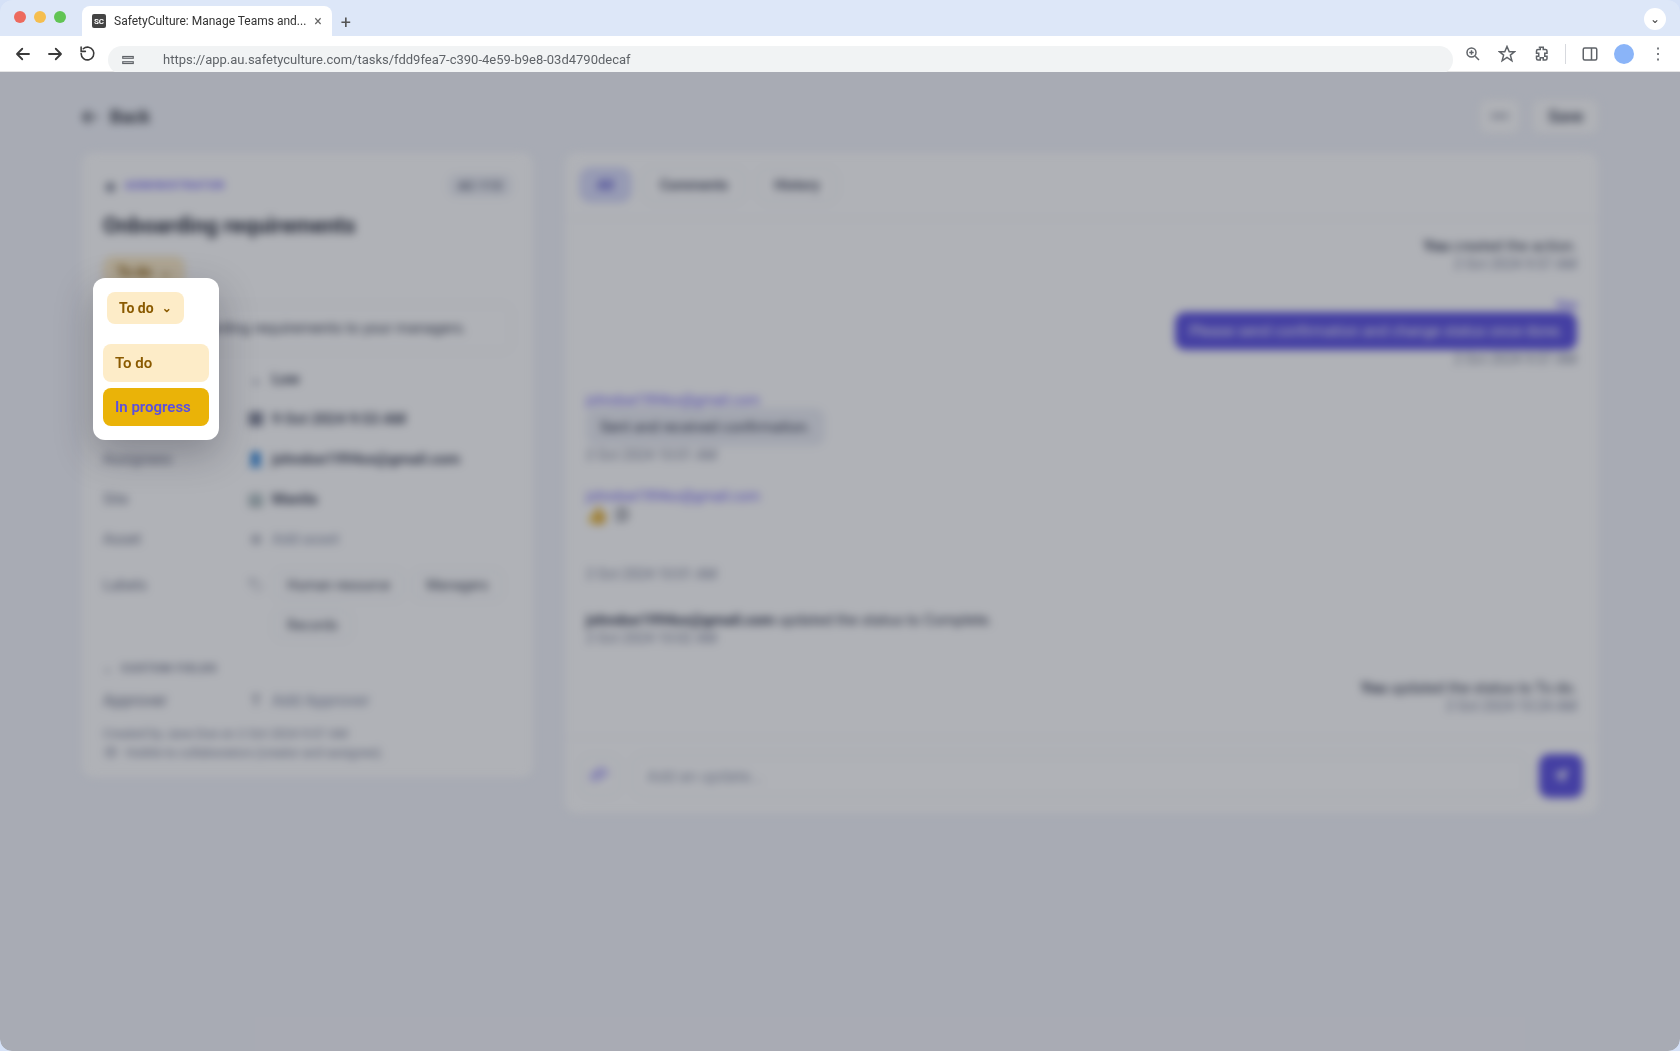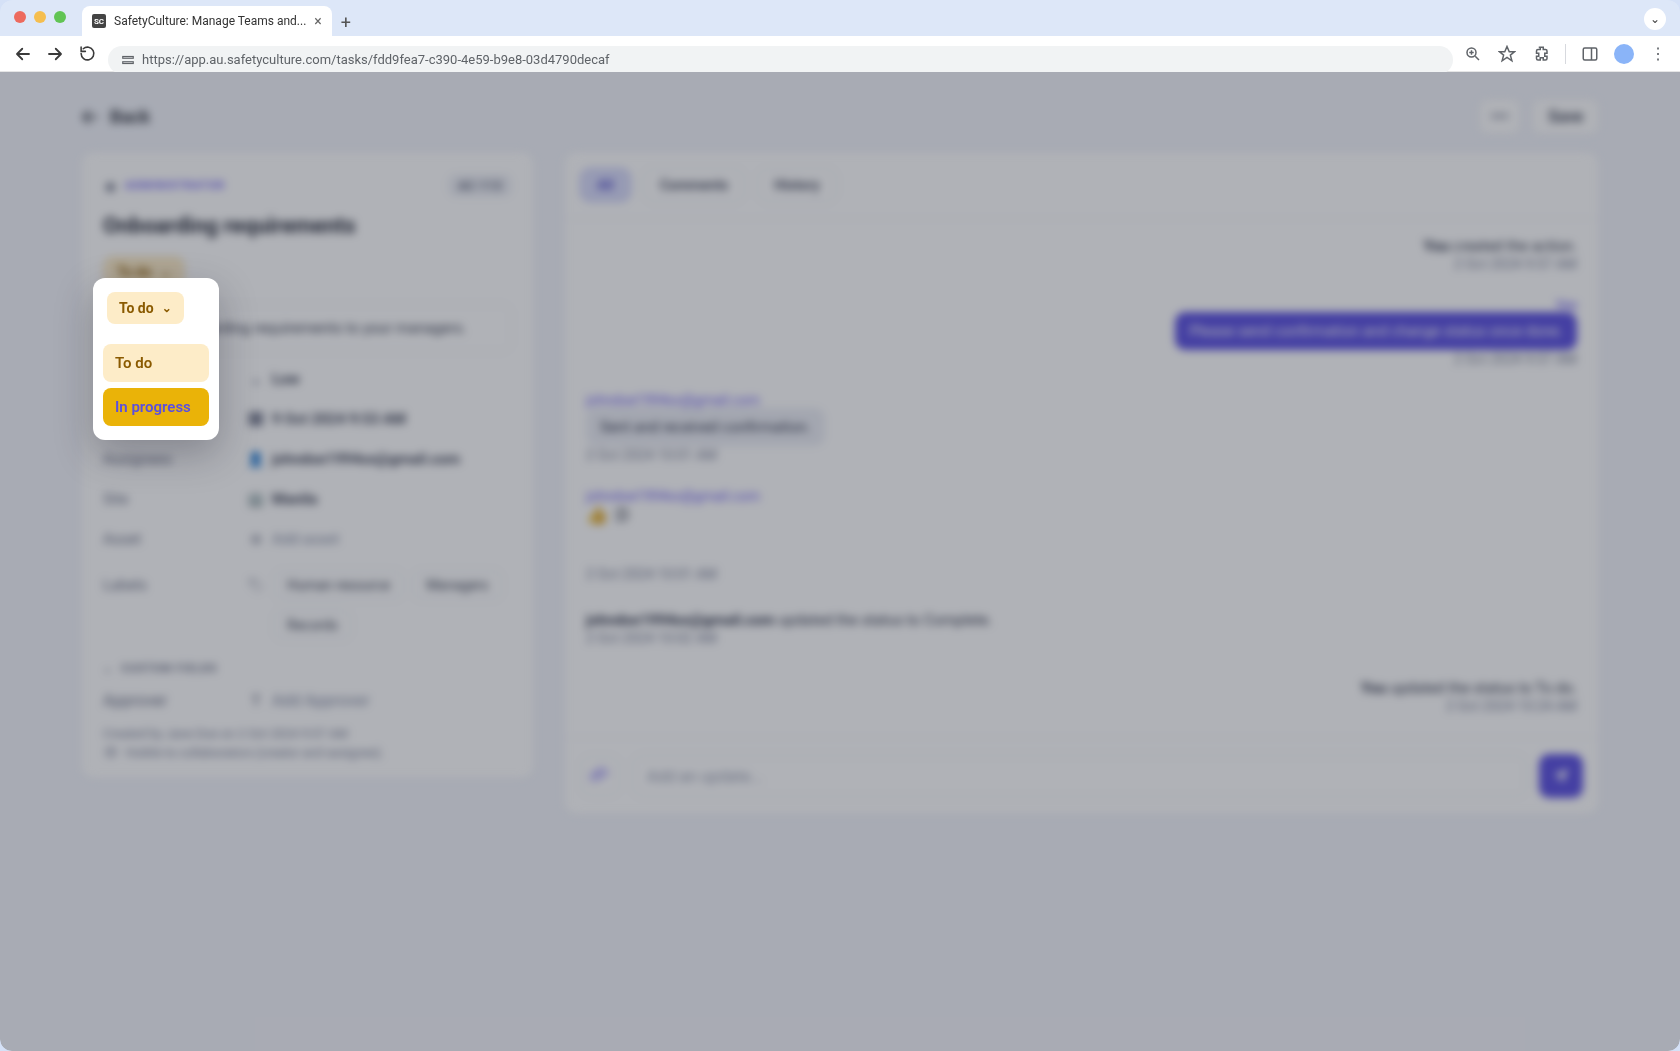--- a/index.html
+++ b/index.html
@@ -12,21 +12,21 @@
   .traffic { position:absolute; left:14px; top:11px; display:flex; gap:8px; }
   .tl { width:12px; height:12px; border-radius:50%; }
   .tl.r{background:#ed6a5e;} .tl.y{background:#f5be4f;} .tl.g{background:#61c454;}
   .tab { margin-left:70px; height:30px; background:#fff; border-radius:8px 8px 0 0; display:flex; align-items:center; padding:0 10px; gap:8px; min-width:190px; font-size:12px; color:#333;margin-top:41px;}
   .tab .fav { width:14px; height:14px; background:#444; border-radius:2px; display:flex; align-items:center; justify-content:center; color:#fff; font-size:8px; font-weight:700;}
   .tab .x { color:#666; font-size:14px; margin-left:auto; }
   .newtab { width:28px; height:28px; display:flex; align-items:center; justify-content:center; color:#555; font-size:18px; }
   .tabcaret { position:absolute; right:14px; top:8px; width:22px; height:22px; border-radius:50%; background:#fff; display:flex; align-items:center; justify-content:center; color:#444; font-size:12px;}
   .toolbar { height:36px; background:#fff; display:flex; align-items:center; padding:0 12px; gap:10px; border-bottom:1px solid #e5e5e5;}
   .tbtn { width:22px; height:22px; display:flex; align-items:center; justify-content:center; color:#3a3a3a; font-size:16px; }
-  .addr { flex:1; height:28px; background:#f1f3f4; border-radius:14px; display:flex; align-items:center; padding:0 12px; gap:6px; color:#5f6368; font-size:13px;margin-top:12px;}
+  .addr { flex:1; height:28px; background:#f1f3f4; border-radius:14px; display:flex; align-items:center; padding:0 12px; gap:27px; color:#5f6368; font-size:13px;margin-top:12px;}
   .addr .site { width:16px; height:16px; display:flex; align-items:center; justify-content:center; font-size:12px;}
   .ricons { display:flex; gap:14px; align-items:center; color:#5f6368; }
   .ricon{ width:20px; height:20px; display:flex; align-items:center; justify-content:center; font-size:16px;}
   .avatar-dot{ width:20px; height:20px; border-radius:50%; background:#8ab4f8;}
 
   
   .viewport { flex:1; position:relative; background:#f3f5fb; overflow:hidden; }
   .app { position:absolute; inset:0; padding:20px 80px 20px 80px; filter: blur(4px); }
   .hdr { display:flex; align-items:center; justify-content:space-between; padding:6px 0 16px;}
   .back { display:flex; align-items:center; gap:10px; color:#2b2f3a; font-weight:600; font-size:18px;}

